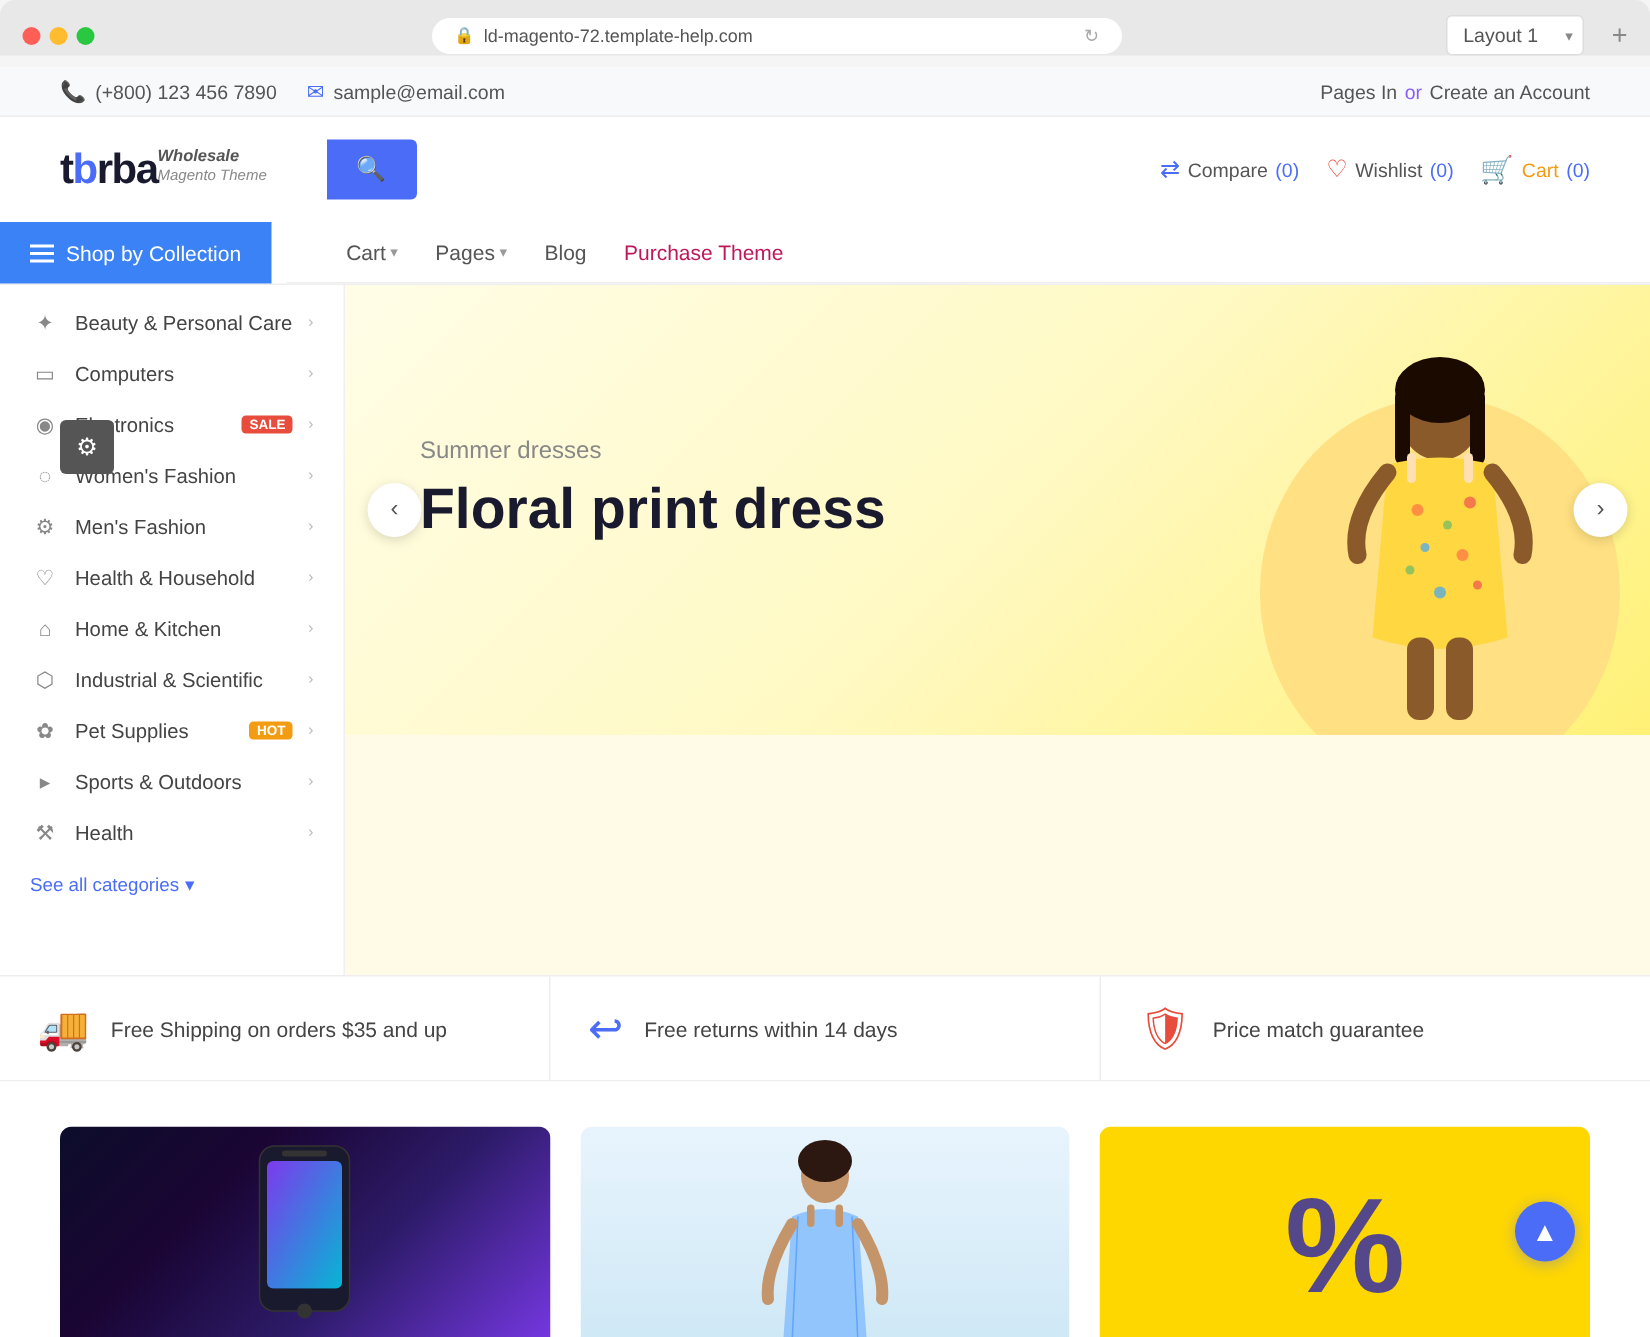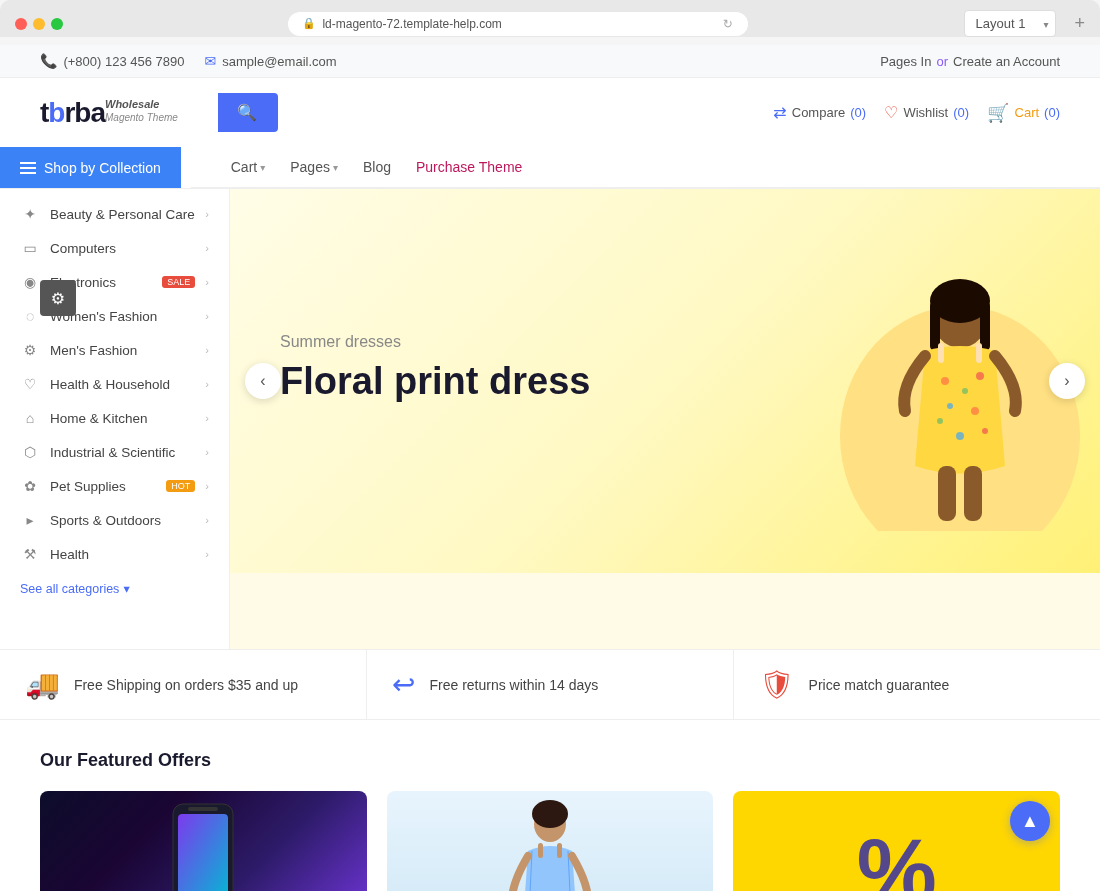--- a/index.html
+++ b/index.html
@@ -55,28 +55,28 @@
 
     
     .main-layout { display: flex; background: white; }
 
     
     .sidebar { width: 230px; background: white; border-right: 1px solid #f0f0f0; padding: 8px 0; min-height: 460px; flex-shrink: 0; }
     .sidebar-item { display: flex; align-items: center; gap: 10px; padding: 9px 20px; font-size: 13.5px; color: #444; cursor: pointer; transition: background 0.15s; }
     .sidebar-icon { width: 20px; text-align: center; font-size: 14px; color: #888; flex-shrink: 0; }
     .sidebar-label { flex: 1; }
     .sidebar-arrow { font-size: 11px; color: #bbb; }
-    .badge { font-size: 9px; padding: 1px 5px; border-radius: 3px; font-weight: 400; text-transform: uppercase; margin-left: 4px; }
+    .badge { font-size: 9px; padding: 1px 5px; border-radius: 3px; font-weight: 700; text-transform: uppercase; margin-left: 4px; }
     .badge-sale { background: #e74c3c; color: white; }
     .badge-hot { background: #f39c12; color: white; }
     .see-all { padding: 10px 20px; font-size: 12.5px; color: #4a6cf7; cursor: pointer; display: flex; align-items: center; gap: 4px; }
 
     
     .hero-area { flex: 1; position: relative; overflow: hidden; background: #fffbe6; min-height: 300px; }
-    .hero-slider { position: relative; height: 384px; }
+    .hero-slider { position: relative; height: 300px; }
     .hero-bg { width: 100%; height: 100%; background: linear-gradient(135deg, #fffde7 0%, #fff9c4 50%, #fff176 100%); display: flex; align-items: center; }
     .hero-content { padding: 40px 50px; flex: 1; }
     .hero-subtitle { font-size: 16px; color: #888; margin-bottom: 8px; }
     .hero-title { font-size: 38px; font-weight: 700; color: #1a1a2e; line-height: 1.2; margin-bottom: 25px; }
     .hero-btn { background: #4a6cf7; color: white; border: none; padding: 12px 28px; border-radius: 4px; font-size: 15px; cursor: pointer; }
     .hero-image { width: 280px; height: 300px; flex-shrink: 0; display: flex; align-items: flex-end; justify-content: center; overflow: hidden; }
     .slider-arrow { position: absolute; top: 50%; transform: translateY(-50%); background: white; border: none; width: 36px; height: 36px; border-radius: 50%; display: flex; align-items: center; justify-content: center; cursor: pointer; font-size: 16px; color: #555; box-shadow: 0 2px 8px rgba(0,0,0,0.15); z-index: 10; }
     .slider-arrow-left { left: 15px; }
     .slider-arrow-right { right: 15px; }
 
@@ -349,21 +349,20 @@
       <span class="benefit-icon blue">↩</span>
       <span class="benefit-text">Free returns within 14 days</span>
     </div>
     <div class="benefit-item">
       <span class="benefit-icon shield">🛡</span>
       <span class="benefit-text">Price match guarantee</span>
     </div>
   </div>
 
   <div class="featured-section">
-    <h2 class="section-title">Our Featured Offers</h2>
     <div class="featured-grid">
 
       <div class="featured-card">
         <div class="featured-img-galaxy">
           <div>
             
             <svg width="120" height="140" viewBox="0 0 120 140">
               <rect x="30" y="5" width="60" height="110" rx="10" fill="#1a1a2e" stroke="#333" stroke-width="1"></rect>
               <rect x="35" y="15" width="50" height="85" rx="4" fill="linear-gradient(135deg, #667eea, #764ba2)"></rect>
               <defs>

